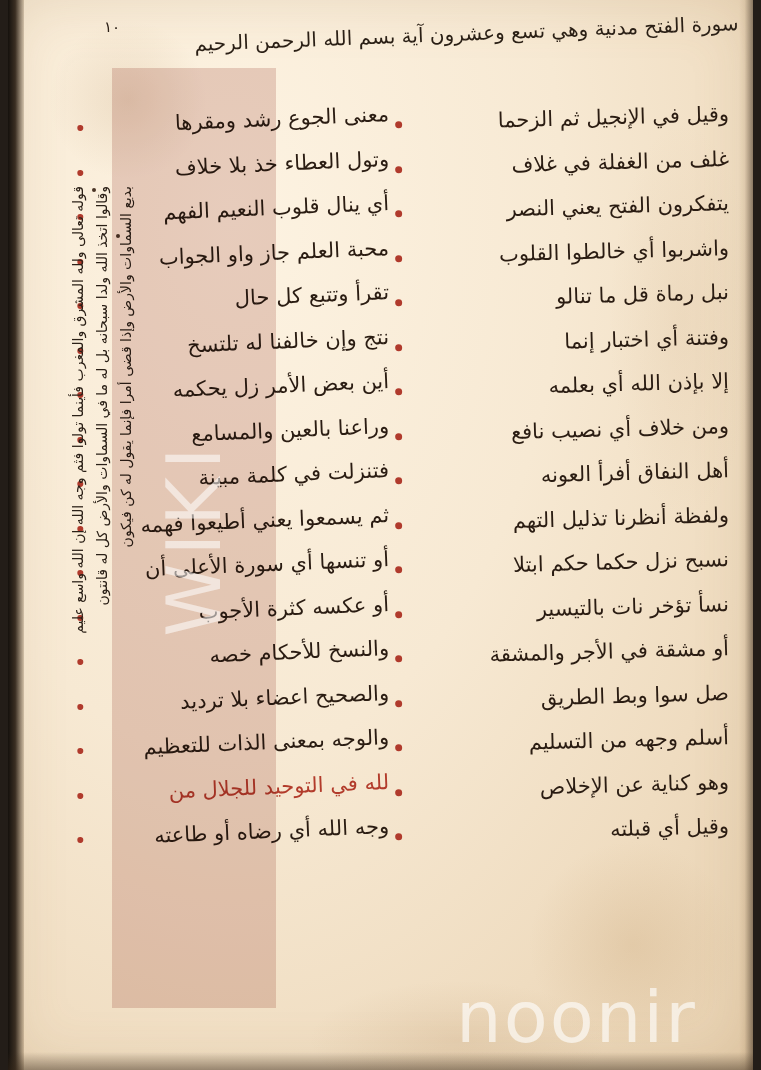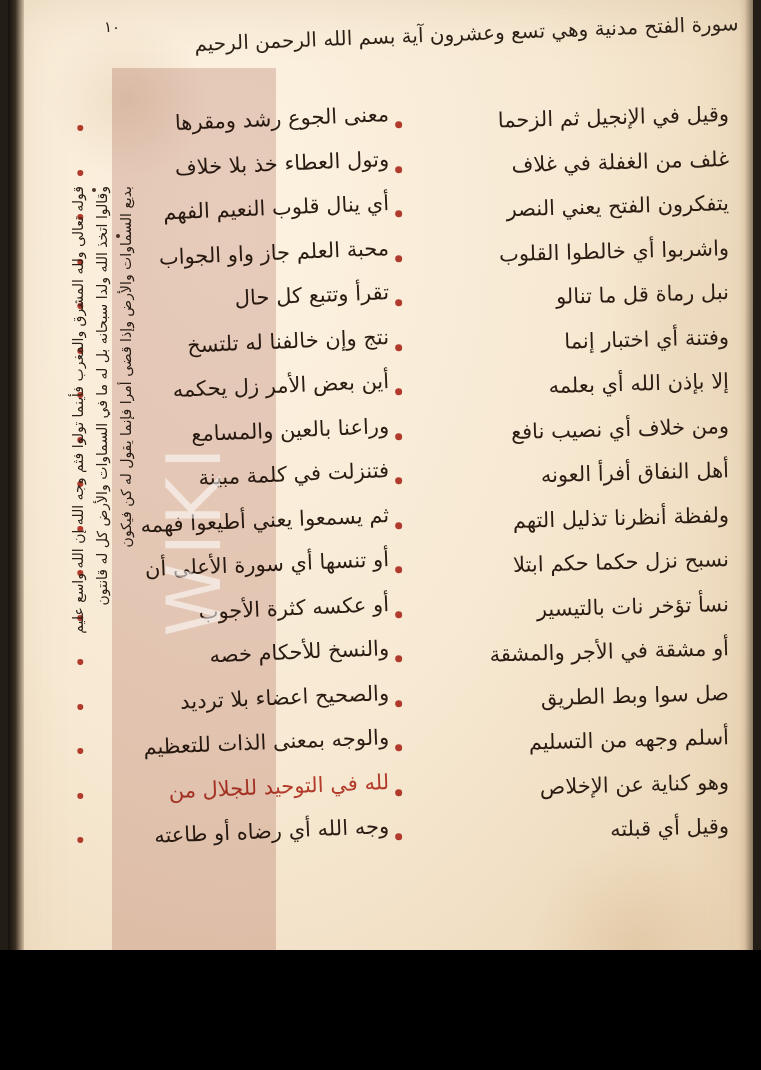--- a/index.html
+++ b/index.html
@@ -10,21 +10,21 @@
   body {
     width: 761px;
     height: 1070px;
     overflow: hidden;
     font-family: "DejaVu Sans", sans-serif;
   }
 
   #page {
     position: relative;
     width: 761px;
-    height: 950px;
+    height: 1070px;
     overflow: hidden;
     background: #231d18;
   }
 
   
   .folio {
     position: absolute;
     left: 8px;
     top: 0px;
     width: 745px;
@@ -267,15 +267,16 @@
     <div class="margin-note">
       <div class="mn">قوله تعالى ولله المشرق والمغرب فأينما تولوا فثم وجه الله إن الله واسع عليم</div>
       <div class="mn">وقالوا اتخذ الله ولدا سبحانه بل له ما في السماوات والأرض كل له قانتون</div>
       <div class="mn">بديع السماوات والأرض وإذا قضى أمرا فإنما يقول له كن فيكون</div>
     </div>
 
     <div class="wm-band"></div>
     <div class="wm-vert">
       <span>WIKI</span>
     </div>
+    <div class="wm-word">noonir</div>
 
   </div>
 </div>
 
 </body></html>

